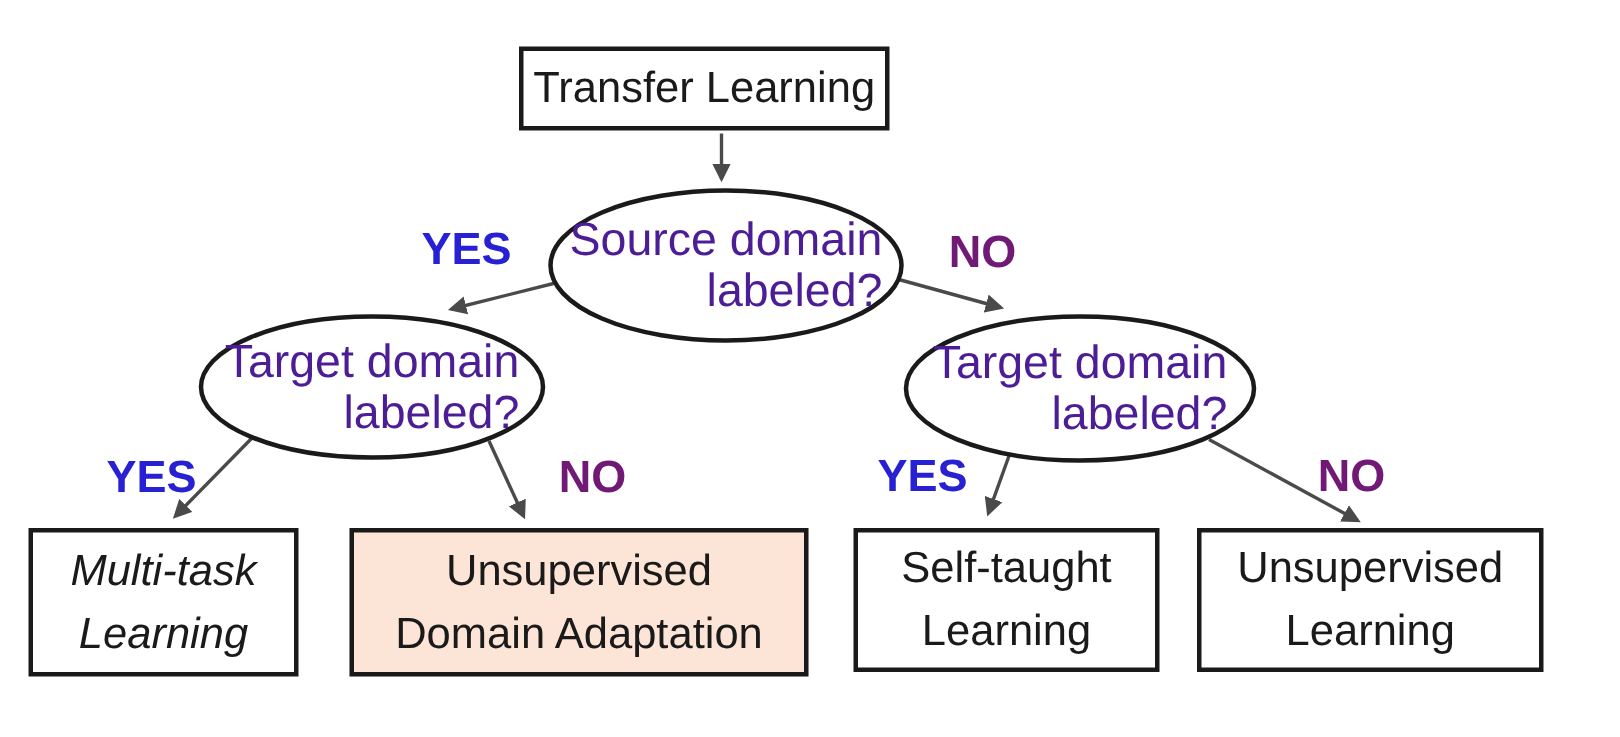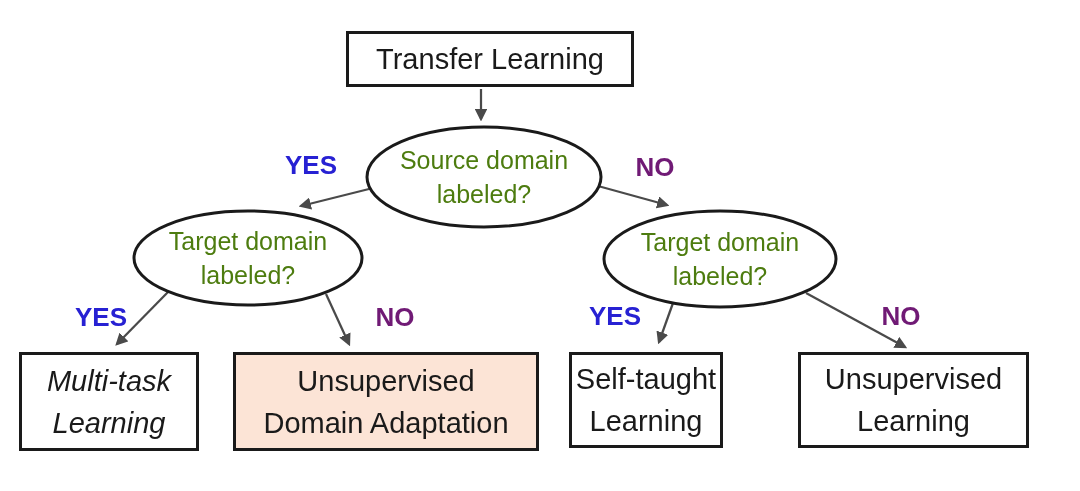--- a/index.html
+++ b/index.html
@@ -29,53 +29,53 @@
     color: #1a1a1a;
     display: flex;
     align-items: center;
     justify-content: center;
     text-align: center;
     white-space: pre-line;
   }
   .node.root {
     left: 346px;
     top: 31px;
-    width: 288px;
+    width: 247px;
     height: 56px;
     font-size: 29px;
   }
   .node.outcome {
     top: 352px;
     height: 99px;
     font-size: 29px;
     line-height: 42px;
   }
   .node.outcome.multi-task   { left: 19px;  width: 180px; font-style: italic; }
   .node.outcome.uda          { left: 233px; width: 306px; background: #fce4d6; }
-  .node.outcome.self-taught  { left: 569px; width: 154px; height: 96px; }
+  .node.outcome.self-taught  { left: 569px; width: 204px; height: 96px; }
   .node.outcome.unsupervised { left: 798px; width: 231px; height: 96px; }
   .decision-label {
     position: absolute;
-    color: #4d7c0f;
-    font-size: 25px;
+    color: #4c1d95;
+    font-size: 31px;
     line-height: 34px;
-    text-align: center;
+    text-align: right;
     white-space: pre-line;
     display: flex;
     align-items: center;
     justify-content: center;
   }
   .decision-label.source       { left: 354px; top: 141px; width: 260px; height: 72px; }
   .decision-label.target-left  { left: 128px; top: 223px; width: 240px; height: 70px; }
   .decision-label.target-right { left: 600px; top: 224px; width: 240px; height: 70px; }
   .edge-label {
     position: absolute;
     width: 84px;
     font-weight: bold;
-    font-size: 26px;
+    font-size: 30px;
     text-align: center;
   }
   .edge-label.yes { color: #2721d3; }
   .edge-label.no  { color: #701a75; }
   .edge-label.source-yes       { left: 269px; top: 150px; }
   .edge-label.source-no        { left: 613px; top: 152px; }
   .edge-label.target-left-yes  { left: 59px;  top: 302px; }
   .edge-label.target-left-no   { left: 353px; top: 302px; }
   .edge-label.target-right-yes { left: 573px; top: 301px; }
   .edge-label.target-right-no  { left: 859px; top: 301px; }

